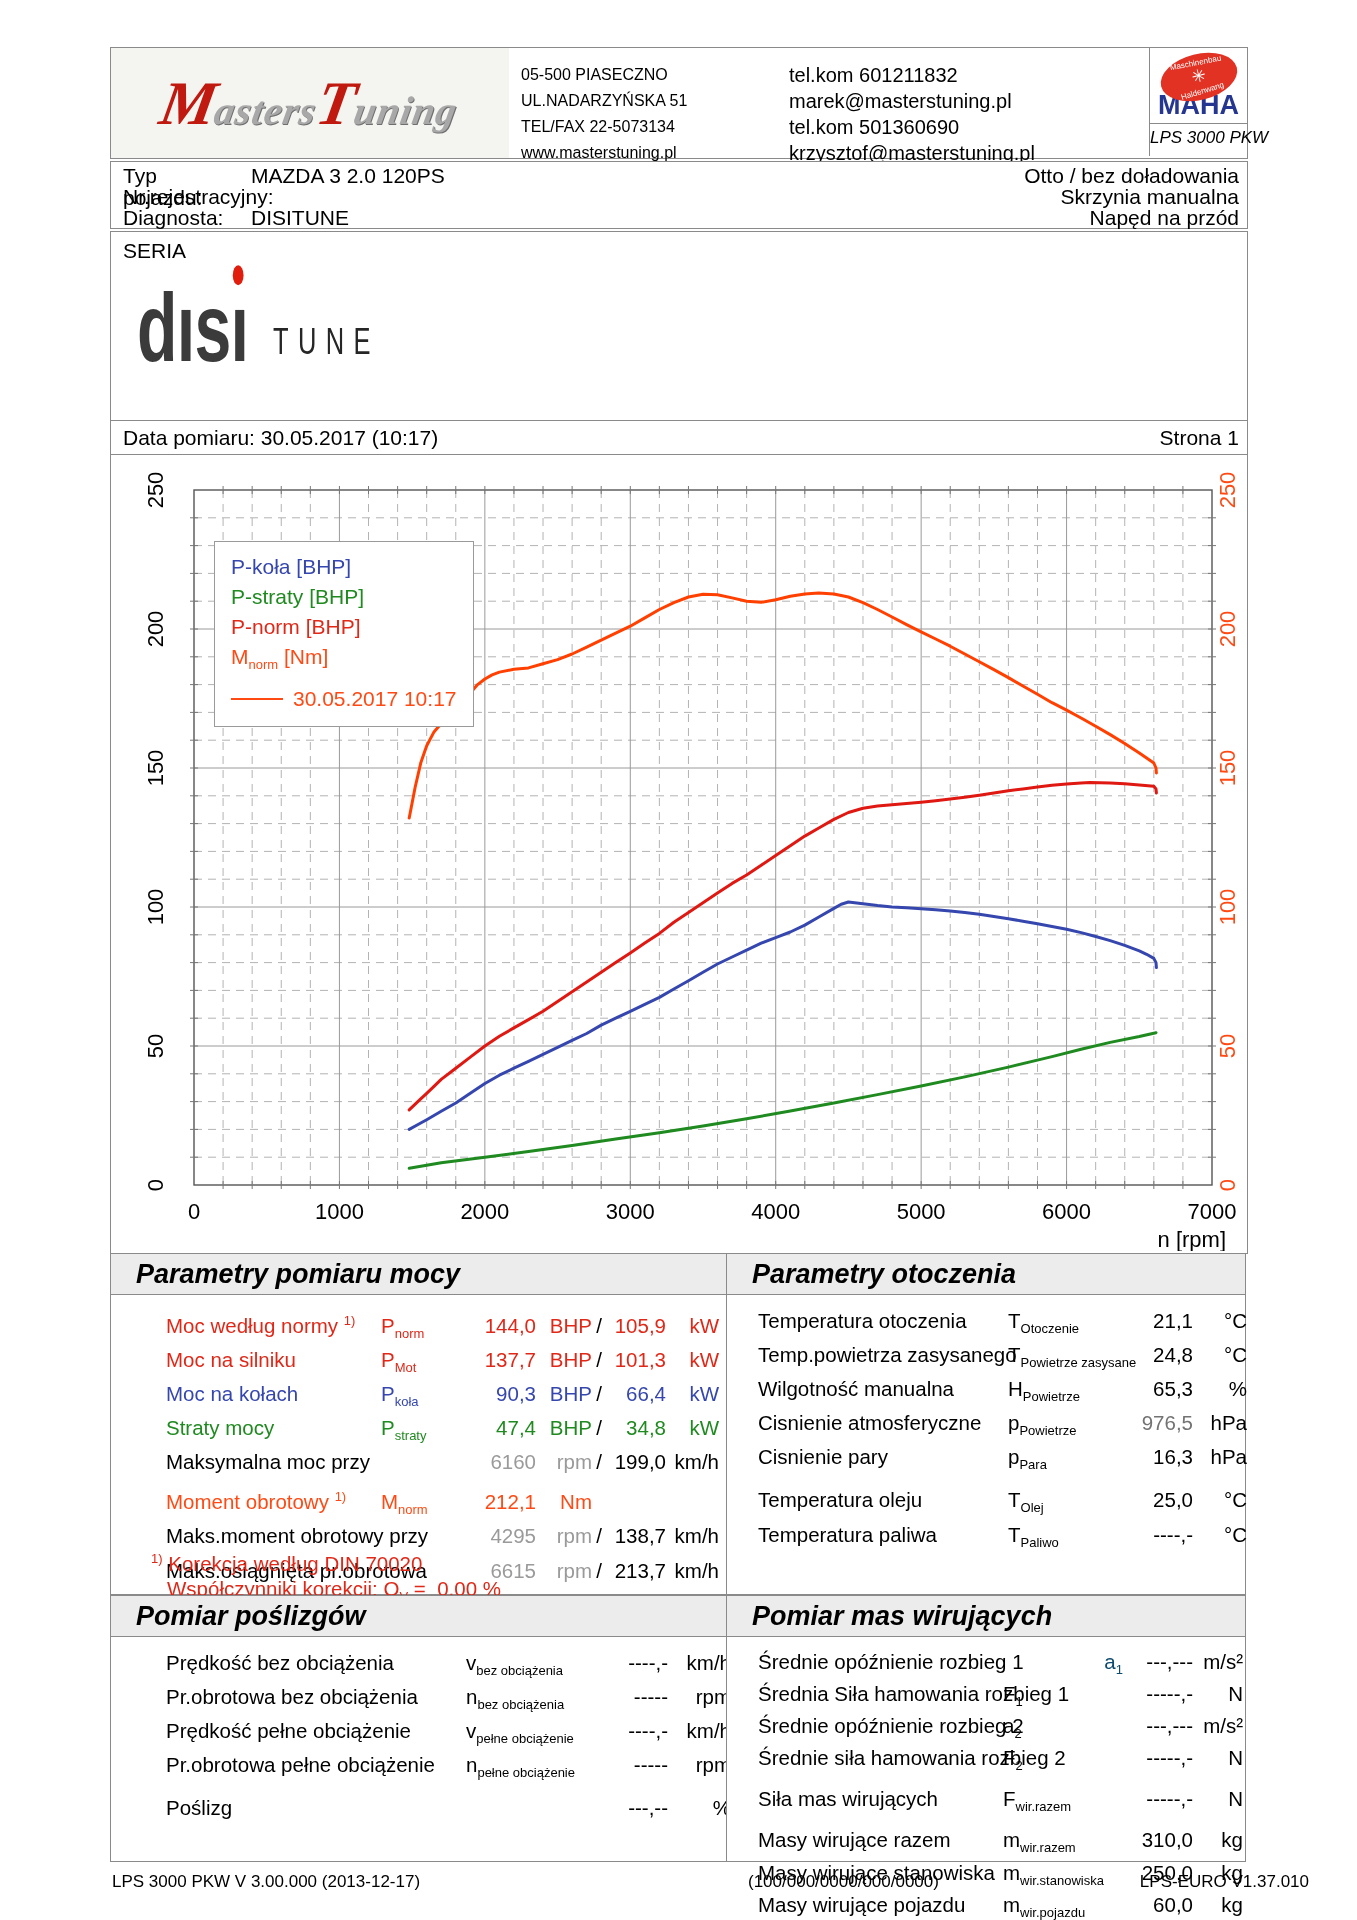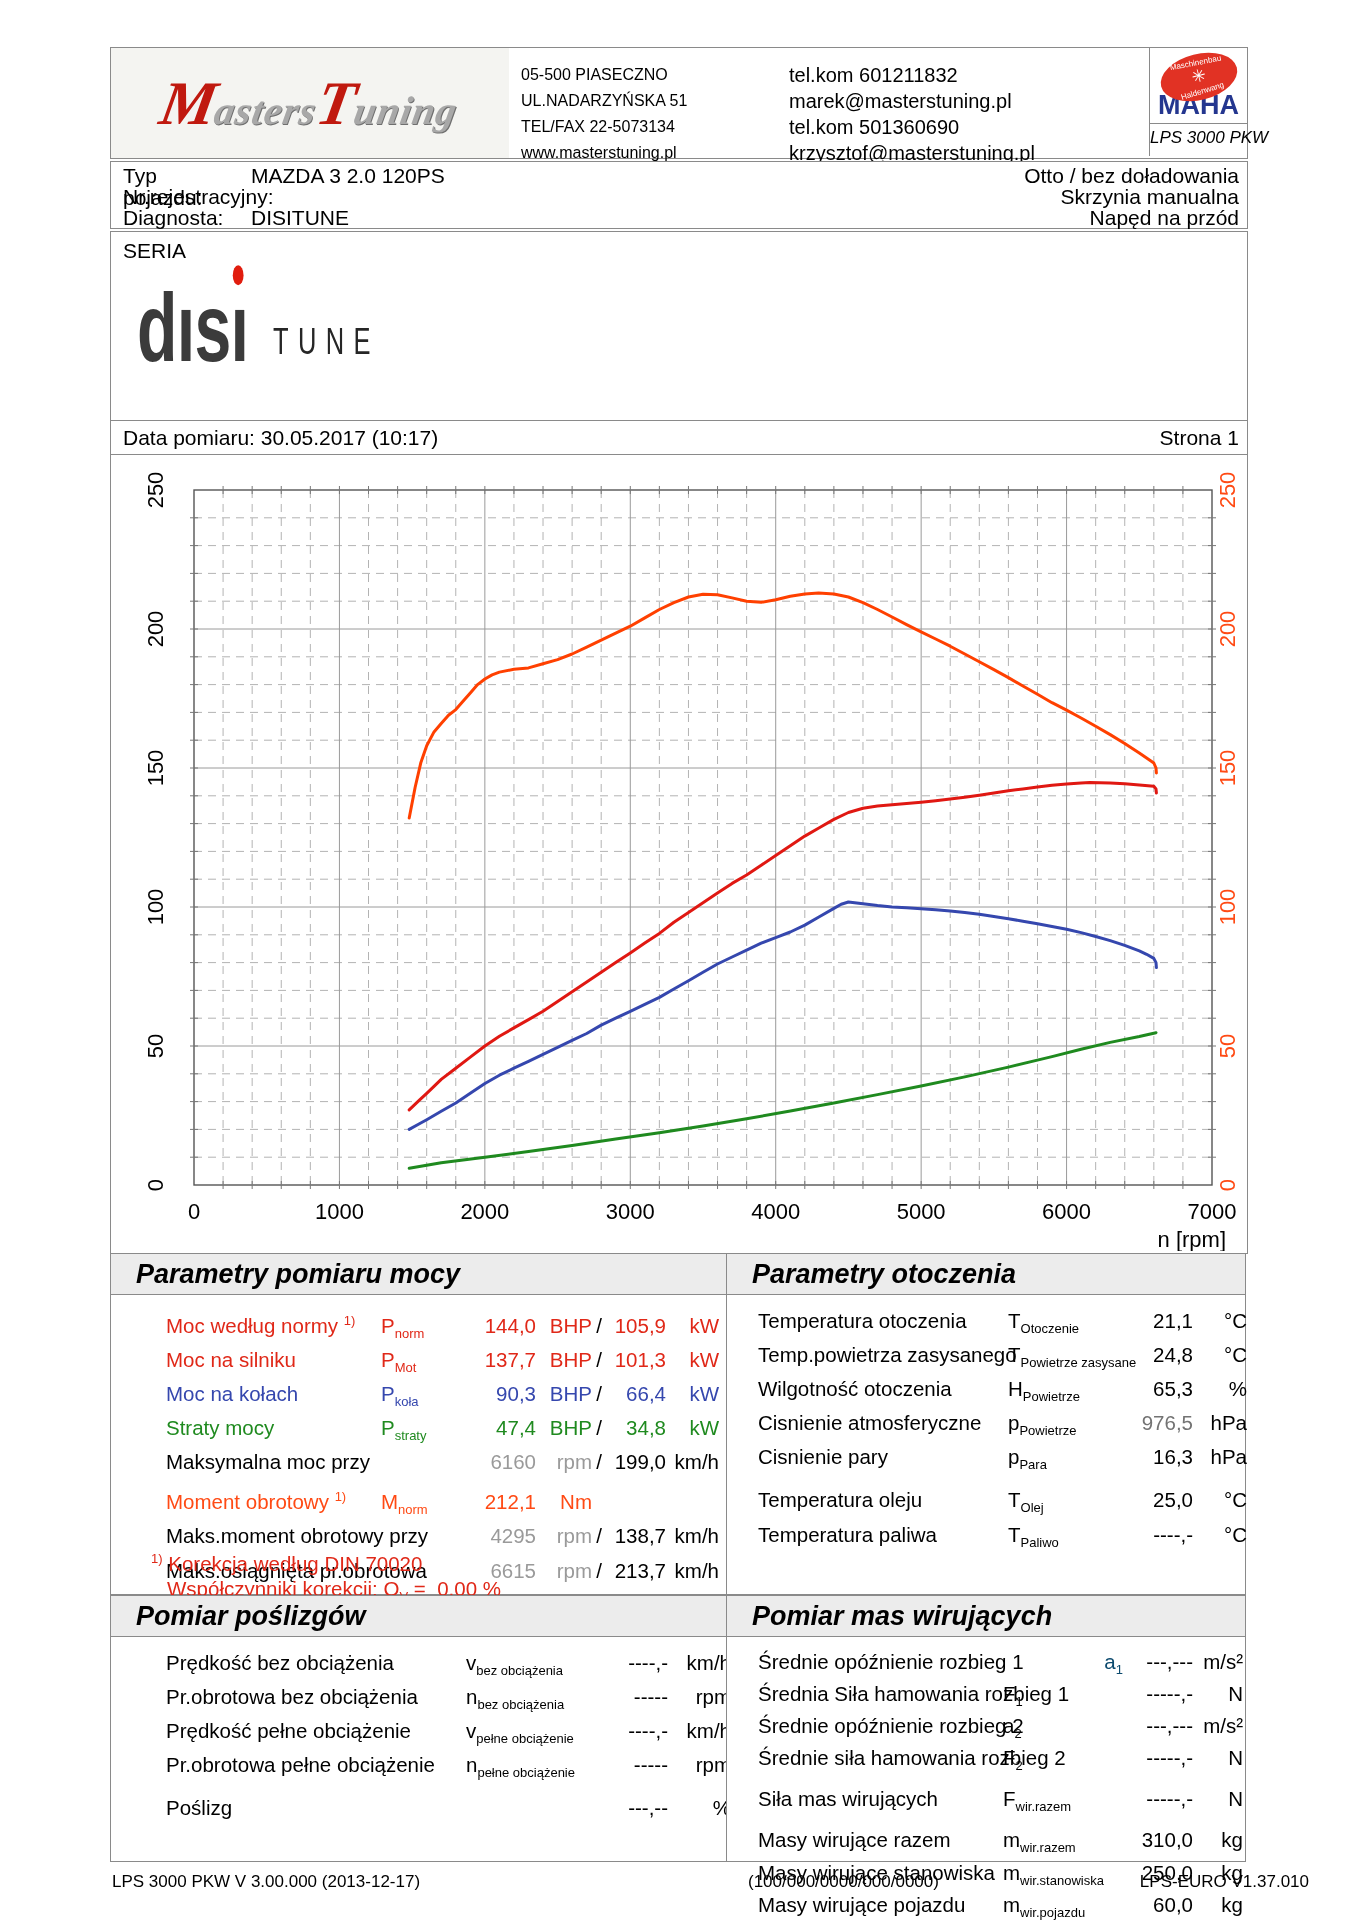--- a/index.html
+++ b/index.html
@@ -335,20 +335,30 @@
         <text x="52" y="174" fill="#000" font-size="22" text-anchor="middle" font-family="&quot;Liberation Sans&quot;, sans-serif" transform="rotate(-90 52 174)">200</text>
         <text x="1124" y="174" fill="#ff4a14" font-size="22" text-anchor="middle" font-family="&quot;Liberation Sans&quot;, sans-serif" transform="rotate(-90 1124 174)">200</text>
         <text x="52" y="35" fill="#000" font-size="22" text-anchor="middle" font-family="&quot;Liberation Sans&quot;, sans-serif" transform="rotate(-90 52 35)">250</text>
         <text x="1124" y="35" fill="#ff4a14" font-size="22" text-anchor="middle" font-family="&quot;Liberation Sans&quot;, sans-serif" transform="rotate(-90 1124 35)">250</text>
         <text x="1115" y="792" fill="#000" font-size="22" text-anchor="end" font-family="&quot;Liberation Sans&quot;, sans-serif">n [rpm]</text>
         <polyline points="298.2,713.3 330.2,707.8 373.9,702.2 417.5,696.6 461.1,690.5 504.7,684.1 548.4,677.7 592.0,671.1 635.6,663.8 679.3,656.1 722.9,648.0 766.5,639.6 810.1,631.0 853.8,621.9 897.4,612.1 941.0,601.6 970.1,594.3 999.2,587.4 1028.3,581.5 1045.0,577.7" fill="none" stroke="#1f8a1f" stroke-width="3" stroke-linejoin="round" stroke-linecap="round"></polyline>
         <polyline points="298.2,674.4 308.4,668.8 315.7,664.7 330.2,656.3 344.8,648.0 359.3,638.3 373.9,628.5 388.4,620.2 402.9,613.2 417.5,606.3 432.0,599.3 446.6,592.4 461.1,585.4 475.7,578.5 490.2,570.1 504.7,563.2 519.3,556.3 533.8,549.3 548.4,542.4 562.9,534.0 577.5,525.7 592.0,517.3 606.5,509.0 621.1,502.0 635.6,495.1 650.2,488.1 664.7,482.6 679.3,477.0 693.8,470.1 708.3,461.7 722.9,453.4 730.2,449.2 737.4,447.0 752.0,448.7 766.5,450.6 781.1,452.0 795.6,452.8 810.1,453.7 824.7,454.8 839.2,455.9 853.8,457.6 868.3,459.2 882.9,461.5 897.4,463.7 911.9,466.2 926.5,468.7 941.0,471.5 955.6,474.2 970.1,477.6 984.7,481.5 999.2,485.6 1013.7,490.4 1028.3,495.9 1035.6,499.3 1042.8,503.4 1045.0,507.6 1045.4,512.6" fill="none" stroke="#3547ae" stroke-width="3" stroke-linejoin="round" stroke-linecap="round"></polyline>
         <polyline points="298.2,654.9 308.4,645.2 315.7,638.3 323.0,631.3 330.2,624.4 344.8,613.2 359.3,602.1 373.9,591.0 388.4,581.3 402.9,572.9 417.5,564.6 432.0,556.3 446.6,546.5 461.1,536.8 475.7,527.1 490.2,517.3 504.7,507.6 519.3,497.9 533.8,488.1 548.4,478.4 562.9,467.3 577.5,457.6 592.0,447.8 606.5,438.1 621.1,428.4 635.6,420.0 650.2,410.3 664.7,400.6 679.3,390.8 693.8,381.1 708.3,372.8 722.9,364.4 737.4,357.5 752.0,353.3 766.5,351.1 781.1,349.7 795.6,348.6 810.1,347.2 824.7,345.8 839.2,344.1 853.8,342.2 868.3,340.2 882.9,338.0 897.4,335.8 911.9,333.9 926.5,331.9 941.0,330.2 955.6,329.1 970.1,328.0 978.8,327.5 999.2,328.0 1013.7,328.8 1028.3,330.0 1042.8,331.3 1045.0,333.9 1045.4,338.0" fill="none" stroke="#e01812" stroke-width="3" stroke-linejoin="round" stroke-linecap="round"></polyline>
         <polyline points="298.2,363.0 304.1,332.5 309.9,307.4 315.7,290.8 323.0,276.9 330.2,268.5 337.5,260.2 344.8,254.6 352.0,246.3 359.3,237.9 366.6,229.6 373.9,224.0 381.1,219.9 388.4,217.1 402.9,214.3 417.5,212.9 432.0,208.8 446.6,204.6 461.1,199.0 475.7,192.1 490.2,185.1 504.7,178.2 519.3,171.2 533.8,162.9 548.4,154.5 562.9,147.6 577.5,142.0 592.0,139.3 606.5,139.8 621.1,142.9 635.6,146.2 650.2,147.3 664.7,144.8 679.3,141.2 693.8,139.0 707.6,137.9 722.9,139.0 737.4,142.0 752.0,147.6 766.5,154.5 781.1,162.0 795.6,169.6 810.1,176.8 824.7,184.0 839.2,191.2 853.8,199.0 868.3,206.8 882.9,214.6 897.4,222.6 911.9,231.0 926.5,239.3 941.0,247.7 955.6,255.2 970.1,263.0 984.7,271.3 999.2,279.6 1013.7,288.5 1028.3,298.0 1035.6,303.0 1042.8,308.0 1045.0,313.0 1045.4,318.0" fill="none" stroke="#ff4000" stroke-width="3" stroke-linejoin="round" stroke-linecap="round"></polyline>
       </svg>
+    <div class="legend">
+      <div style="color:#3547ae;">P-koła [BHP]</div>
+      <div style="color:#1f8a1f;">P-straty [BHP]</div>
+      <div style="color:#e02818;">P-norm [BHP]</div>
+      <div style="color:#ff4a14;"><span>M</span><sub class="lg">norm</sub><span> [Nm]</span></div>
+      <div class="leg-run">
+          <span class="leg-line"></span>
+          <span style="color:#ff4a14;">30.05.2017 10:17</span>
+        </div>
+    </div>
   </div>
 
   <div class="secbar" style="top:1253px;left:726px;width:520px;">
       <span>Parametry otoczenia</span>
     </div>
   <div class="secbar" style="top:1253px;left:110px;width:617px;">
       <span>Parametry pomiaru mocy</span>
     </div>
 
   <div class="panel" style="top:1295px;left:110px;width:617px;height:300px;">
@@ -439,21 +449,21 @@
           <span class="c-v" style="color: rgb(0, 0, 0);">21,1</span>
           <span class="c-u" style="color: rgb(0, 0, 0);">°C</span>
         </div>
         <div class="prow">
           <span class="c-label" style="color: rgb(0, 0, 0);">Temp.powietrza zasysanego</span>
           <span class="c-sym" style="color: rgb(0, 0, 0);">T<sub class="s">Powietrze zasysane</sub></span>
           <span class="c-v" style="color: rgb(0, 0, 0);">24,8</span>
           <span class="c-u" style="color: rgb(0, 0, 0);">°C</span>
         </div>
         <div class="prow">
-          <span class="c-label" style="color: rgb(0, 0, 0);">Wilgotność otoczenia</span>
+          <span class="c-label" style="color: rgb(0, 0, 0);">Wilgotność manualna</span>
           <span class="c-sym" style="color: rgb(0, 0, 0);">H<sub class="s">Powietrze</sub></span>
           <span class="c-v" style="color: rgb(0, 0, 0);">65,3</span>
           <span class="c-u" style="color: rgb(0, 0, 0);">%</span>
         </div>
         <div class="prow">
           <span class="c-label" style="color: rgb(0, 0, 0);">Cisnienie atmosferyczne</span>
           <span class="c-sym" style="color: rgb(0, 0, 0);">p<sub class="s">Powietrze</sub></span>
           <span class="c-v" style="color: #737373;">976,5</span>
           <span class="c-u" style="color: rgb(0, 0, 0);">hPa</span>
         </div>

